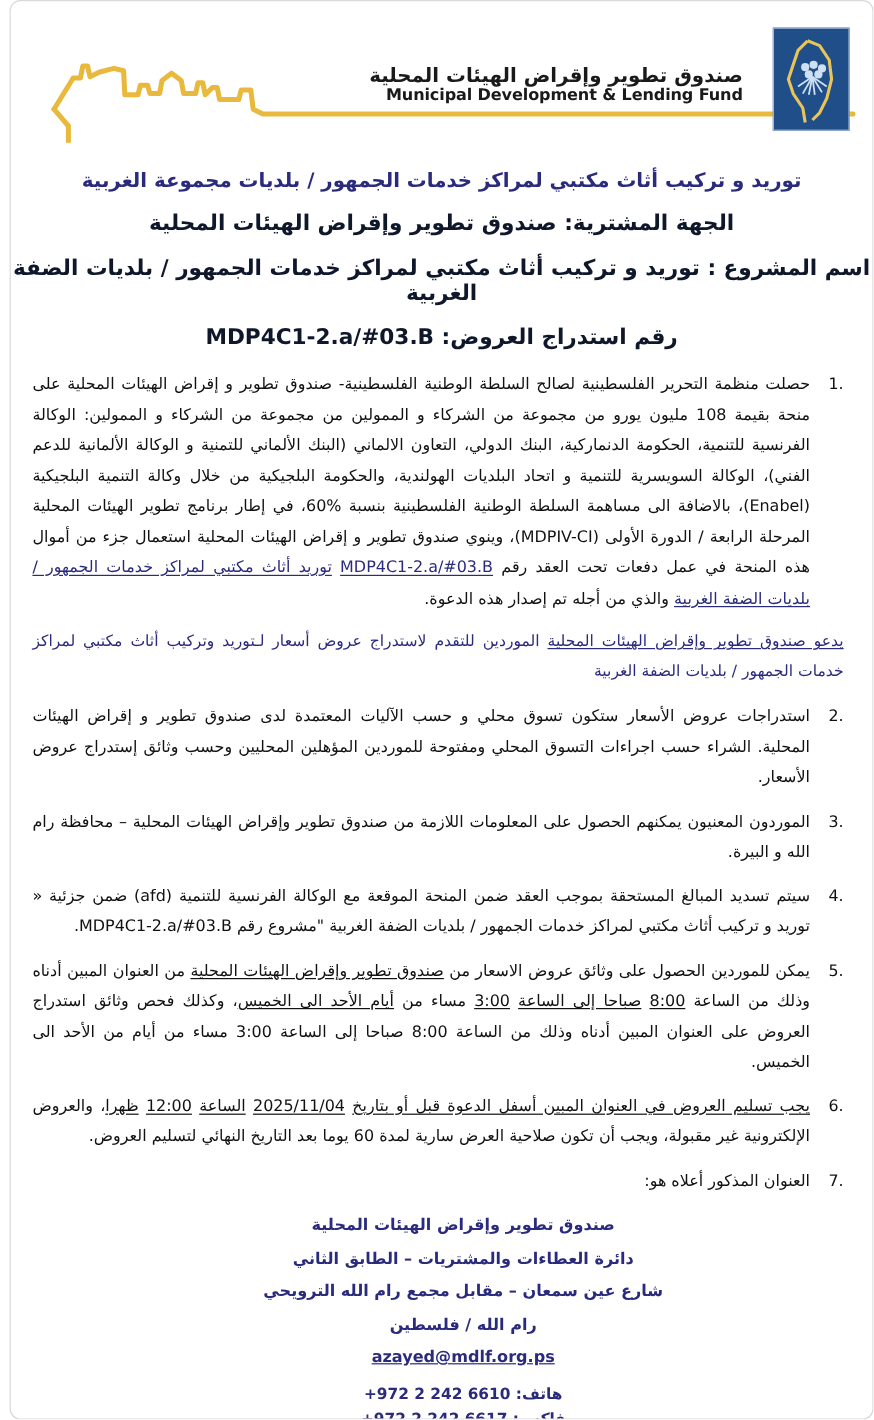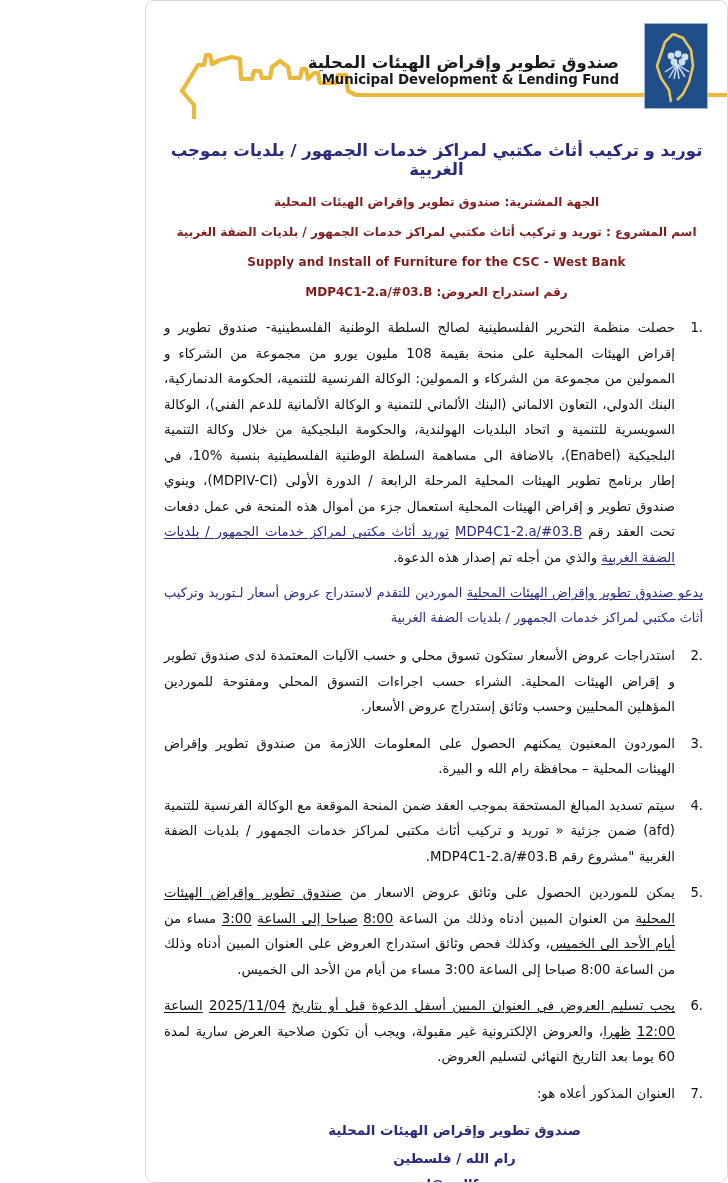--- a/index.html
+++ b/index.html
@@ -9,21 +9,21 @@
     background: #ffffff;
   }
   body {
     font-family: "DejaVu Sans", "Liberation Sans", sans-serif;
     width: 728px;
     height: 1183px;
     overflow: hidden;
   }
   .page {
     position: relative;
-    width: 583px;
+    width: 720px;
     height: 1183px;
     background: #ffffff;
     border: 1px solid #d9d9d9;
     border-radius: 9px;
     padding: 0;
     overflow: hidden;
   }
 
   
   .header {
@@ -83,22 +83,22 @@
     letter-spacing: .3px;
     margin-bottom: 9px;
   }
   .title-2 {
     font-size: 16.5px;
     font-weight: bold;
     letter-spacing: .1px;
   }
 
   .sub-line {
-    color: #7f1d1d;
-    font-size: 12px;
+    color: #0f172a;
+    font-size: 18px;
     font-weight: bold;
     text-align: center;
     margin-top: 16px;
     direction: rtl;
   }
   .sub-line.ltr { direction: ltr; letter-spacing: .1px; }
 
   
   .body-wrap {
     margin-top: 16px;
@@ -218,40 +218,39 @@
           <path d="M 34 40 L 36 55"></path>
             <path d="M 34 40 L 42 53"></path>
           <path d="M 34 40 L 46 48"></path>
             <path d="M 34 40 L 22 48"></path>
         </g>
       </svg>
     </div>
   </div>
 
   <div class="title-wrap">
-    <div class="title-2">توريد و تركيب أثاث مكتبي لمراكز خدمات الجمهور / بلديات بموجب الغربية</div>
+    <div class="title-2">توريد و تركيب أثاث مكتبي لمراكز خدمات الجمهور / بلديات مجموعة الغربية</div>
   </div>
 
   <div class="sub-line">الجهة المشترية: صندوق تطوير وإقراض الهيئات المحلية</div>
   <div class="sub-line">اسم المشروع : توريد و تركيب أثاث مكتبي لمراكز خدمات الجمهور / بلديات الضفة الغربية</div>
-  <div class="sub-line ltr">Supply and Install of Furniture for the CSC  - West Bank</div>
   <div class="sub-line">
     <span>رقم استدراج العروض:</span>
     <span class="ltr-num">MDP4C1-2.a/#03.B</span>
   </div>
 
   <div class="body-wrap">
     <ol class="items">
 
       <li>
         <span>حصلت منظمة التحرير الفلسطينية لصالح السلطة الوطنية الفلسطينية- صندوق تطوير و إقراض الهيئات المحلية على منحة بقيمة</span>
         <span class="ltr-num">108</span>
         <span>مليون يورو من مجموعة من الشركاء و الممولين من مجموعة من الشركاء و الممولين: الوكالة الفرنسية للتنمية، الحكومة الدنماركية، البنك الدولي، التعاون الالماني (البنك الألماني للتمنية و الوكالة الألمانية للدعم الفني)، الوكالة السويسرية للتنمية و اتحاد البلديات الهولندية، والحكومة البلجيكية من خلال وكالة التنمية البلجيكية</span>
         <span class="ltr-num">(Enabel)</span><span>، بالاضافة الى مساهمة السلطة الوطنية الفلسطينية بنسبة</span>
-        <span class="ltr-num">10%</span><span>، في إطار برنامج تطوير الهيئات المحلية المرحلة الرابعة / الدورة الأولى</span>
+        <span class="ltr-num">60%</span><span>، في إطار برنامج تطوير الهيئات المحلية المرحلة الرابعة / الدورة الأولى</span>
         <span class="ltr-num">(MDPIV-CI)</span><span>، وينوي صندوق تطوير و إقراض الهيئات المحلية  استعمال جزء من أموال هذه المنحة في عمل دفعات تحت العقد رقم</span>
         <span class="ltr-num u blue-t">MDP4C1-2.a/#03.B</span>
         <span class="u blue-t">توريد أثاث مكتبي لمراكز خدمات الجمهور / بلديات الضفة الغربية</span>
         <span>والذي من أجله تم إصدار هذه الدعوة.</span>
       </li>
 
       <div class="interlude">
         <span class="u">يدعو صندوق تطوير وإقراض الهيئات المحلية</span>
         <span>الموردين للتقدم لاستدراج عروض أسعار لـتوريد وتركيب أثاث مكتبي لمراكز خدمات الجمهور / بلديات الضفة الغربية</span>
       </div>
@@ -292,20 +291,22 @@
         <span>يوما بعد التاريخ النهائي لتسليم العروض.</span>
       </li>
 
       <li class="blue">
         <span>العنوان المذكور أعلاه هو:</span>
       </li>
     </ol>
 
     <div class="addr">
       <div>صندوق تطوير وإقراض الهيئات المحلية</div>
+      <div>دائرة العطاءات والمشتريات – الطابق الثاني</div>
+      <div>شارع عين سمعان – مقابل مجمع رام الله الترويحي</div>
       <div>رام الله / فلسطين</div>
       <div><span class="email">azayed@mdlf.org.ps</span></div>
     </div>
 
     <div class="contact">
       <div>
         <span>هاتف:</span>
         <span class="num">+972 2 242 6610</span>
       </div>
       <div>

